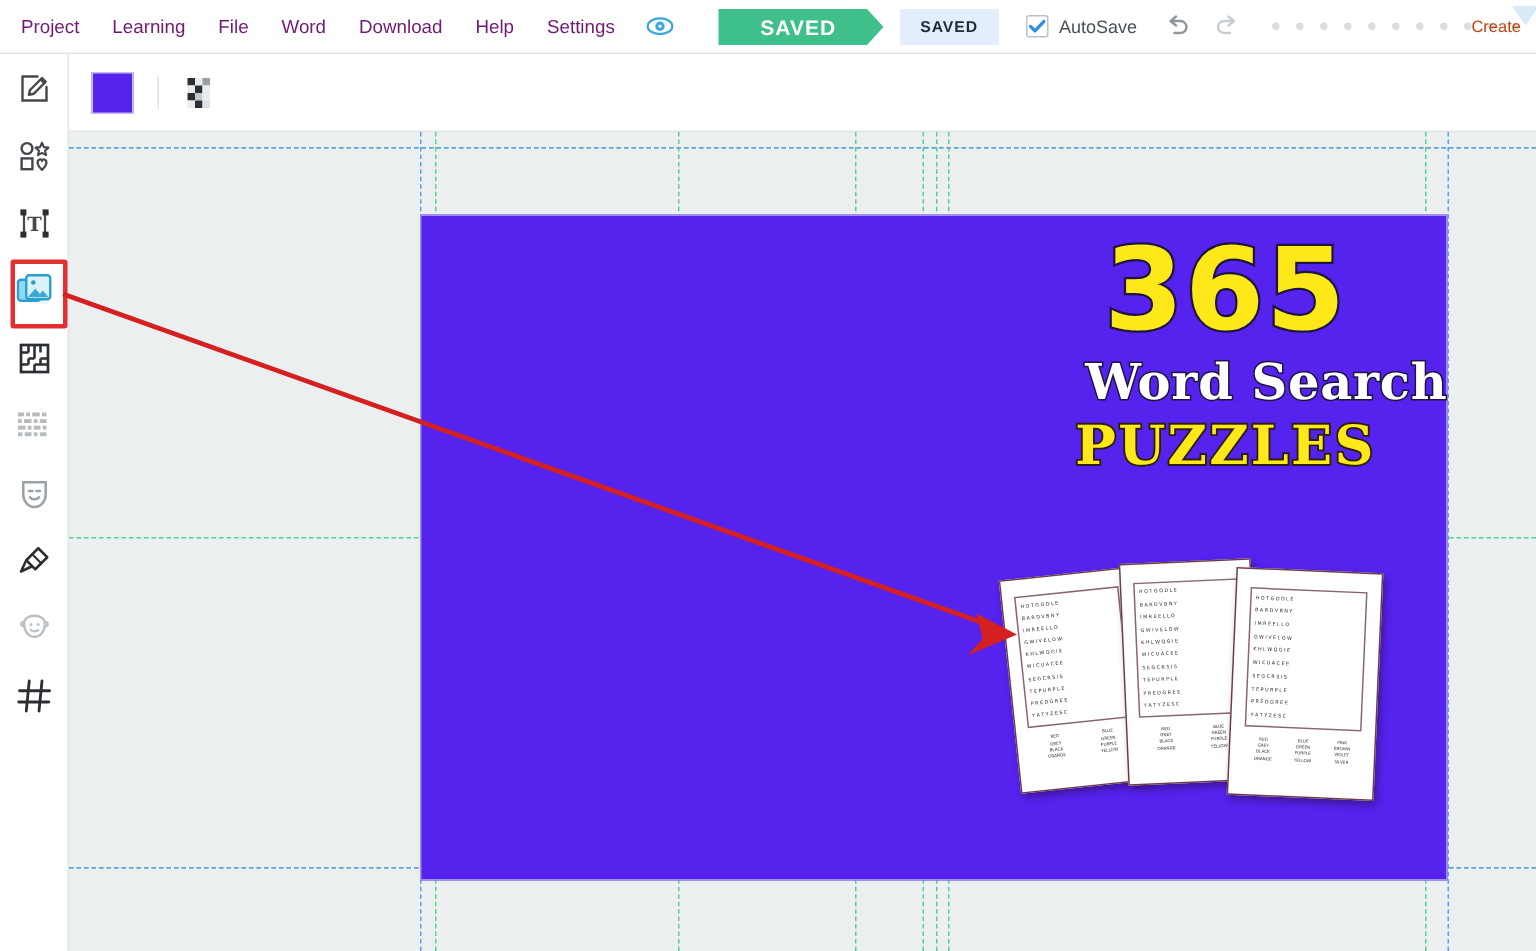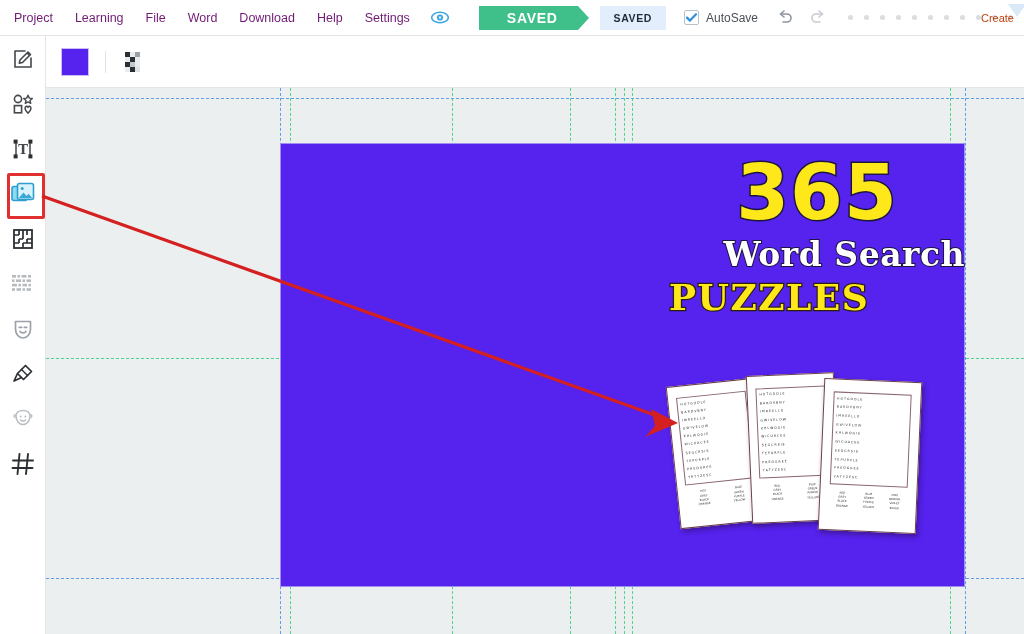--- a/index.html
+++ b/index.html
@@ -126,21 +126,21 @@
     paint-order: stroke fill;
   }
   .tword {
     text-align: right; font-family: "DejaVu Serif", serif;
     font-weight: bold; font-size: 33px; color: #ffffff; line-height: 1.15;
     letter-spacing: .5px; margin-top: 6px;
     -webkit-text-stroke: 2px #1b1540;
     paint-order: stroke fill;
   }
   .tpuz {
-    font-family: "DejaVu Serif", serif;
+    text-align: center; font-family: "DejaVu Serif", serif;
     font-weight: bold; font-size: 36px; color: #ffe81a; line-height: 1.1;
     letter-spacing: 1.5px; margin-top: 4px;
     -webkit-text-stroke: 2.5px #2a1f10;
     paint-order: stroke fill;
   }
 
   
   .sheets { position: absolute; left: 390px; top: 222px; width: 260px; height: 180px; }
   .sheet {
     position: absolute; background: #ffffff;

